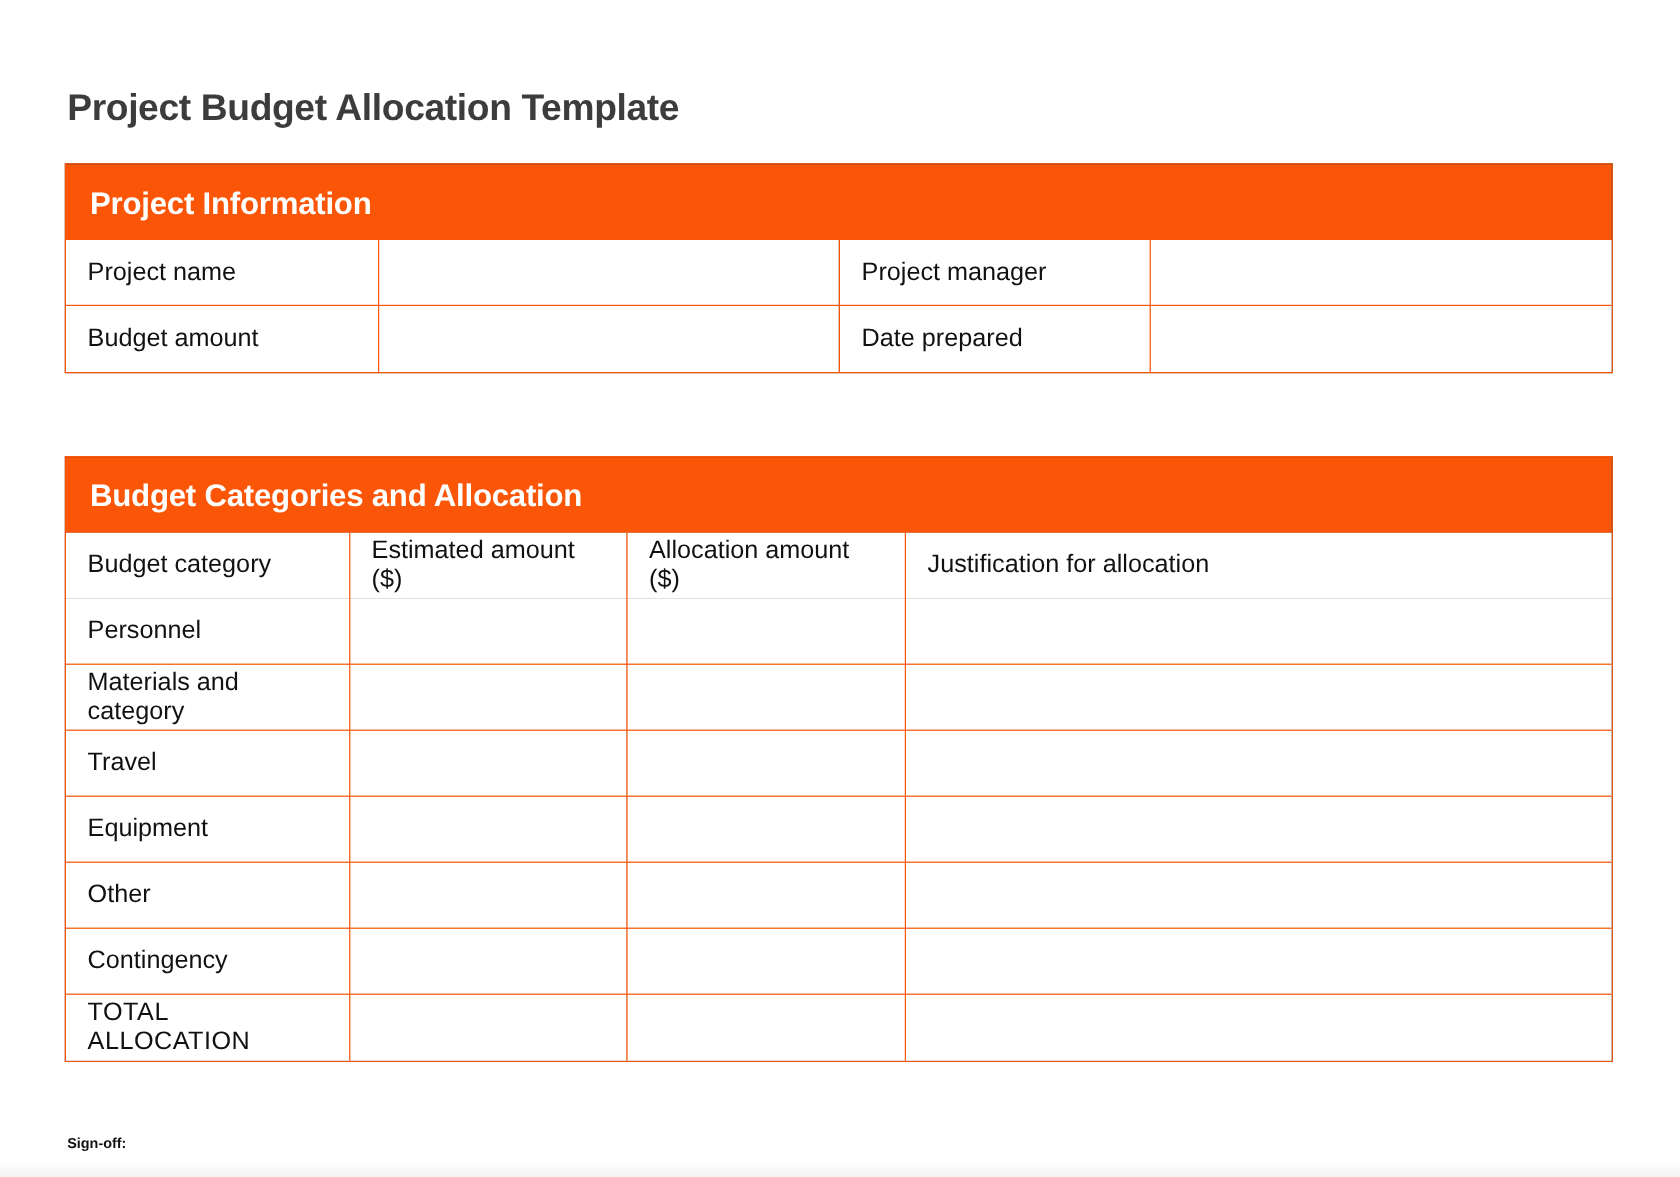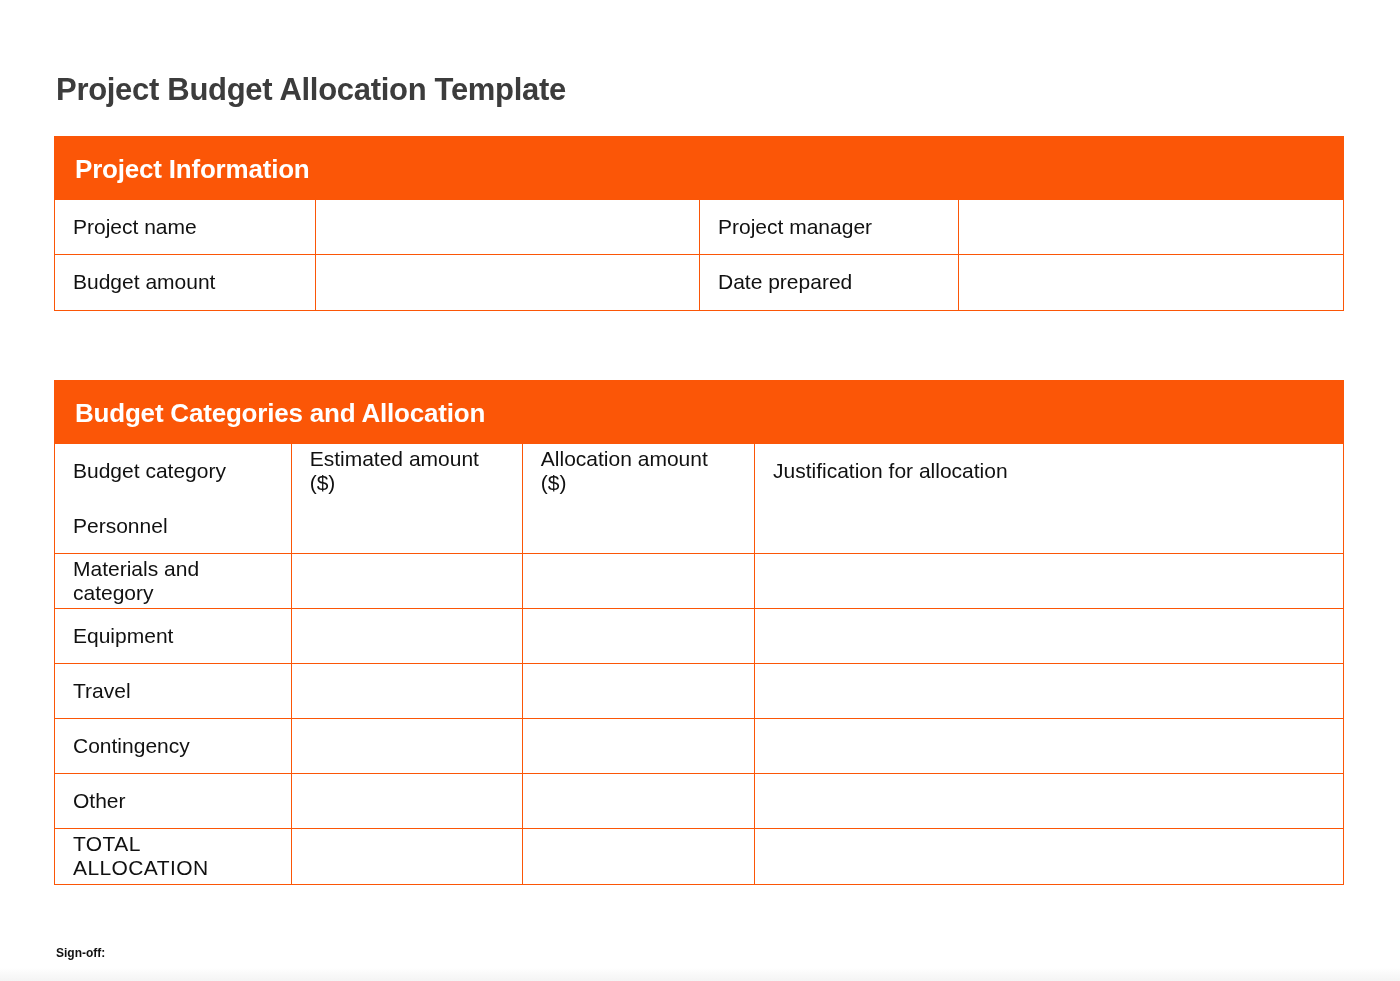--- a/index.html
+++ b/index.html
@@ -209,39 +209,39 @@
           <td class="fill-cell"></td>
           <td class="fill-cell"></td>
         </tr>
         <tr>
           <td class="category-cell">Materials and category</td>
           <td class="fill-cell"></td>
           <td class="fill-cell"></td>
           <td class="fill-cell"></td>
         </tr>
         <tr>
+          <td class="category-cell">Travel</td>
+          <td class="fill-cell"></td>
+          <td class="fill-cell"></td>
+          <td class="fill-cell"></td>
+        </tr>
+        <tr>
           <td class="category-cell">Equipment</td>
           <td class="fill-cell"></td>
           <td class="fill-cell"></td>
           <td class="fill-cell"></td>
         </tr>
         <tr>
-          <td class="category-cell">Travel</td>
+          <td class="category-cell">Other</td>
           <td class="fill-cell"></td>
           <td class="fill-cell"></td>
           <td class="fill-cell"></td>
         </tr>
         <tr>
           <td class="category-cell">Contingency</td>
-          <td class="fill-cell"></td>
-          <td class="fill-cell"></td>
-          <td class="fill-cell"></td>
-        </tr>
-        <tr>
-          <td class="category-cell">Other</td>
           <td class="fill-cell"></td>
           <td class="fill-cell"></td>
           <td class="fill-cell"></td>
         </tr>
         <tr>
           <td class="total-cell">TOTAL ALLOCATION</td>
           <td class="fill-cell"></td>
           <td class="fill-cell"></td>
           <td class="fill-cell"></td>
         </tr>

